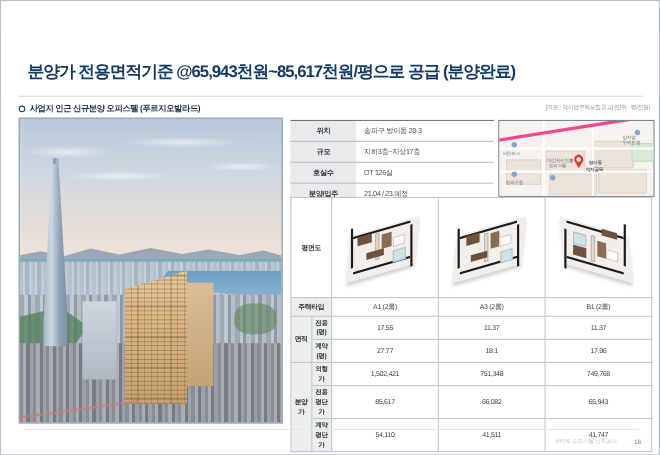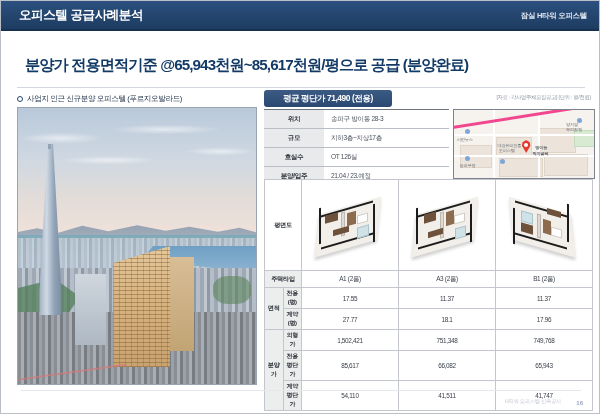--- a/index.html
+++ b/index.html
@@ -18,21 +18,21 @@
 
   
   .sub{position:absolute;left:0;top:30px;width:600px;height:56px;background:#fff;}
   .sub1{position:absolute;left:32px;top:5px;width:545px;color:#3e6ca6;font-size:9.7px;
         font-weight:bold;letter-spacing:-.55px;white-space:nowrap;}
   .sub2{position:absolute;left:24px;top:24px;width:560px;color:#123a66;font-size:15.2px;
         font-weight:bold;letter-spacing:-.9px;white-space:nowrap;}
   .rule{position:absolute;left:16px;top:86px;width:568px;height:1px;background:#d3d8e0;}
 
   
-  .lbl-left{position:absolute;left:16px;top:93px;font-size:7.6px;font-weight:normal;color:#1b2d45;
+  .lbl-left{position:absolute;left:16px;top:93px;font-size:7.6px;font-weight:bold;color:#1b2d45;
             letter-spacing:-.4px;}
   .bullet{display:inline-block;width:6px;height:6px;border:1.4px solid #24466f;border-radius:50%;
           margin-right:4px;vertical-align:-.5px;box-sizing:border-box;}
   .photo{position:absolute;left:16px;top:106px;width:238px;height:276px;overflow:hidden;
          border:1px solid #9aa3b0;background:#9fc0d8;}
   .sky{position:absolute;left:0;top:0;width:100%;height:46%;
        background:linear-gradient(180deg,#b9c9da 0%,#cfd8e2 40%,#e3dcd8 72%,#efe2da 100%);}
   .clouds{position:absolute;left:0;top:2%;width:100%;height:40%;opacity:.55;
      background:
        radial-gradient(ellipse 60px 8px at 18% 22%,#fff 0%,rgba(255,255,255,0) 70%),
@@ -134,24 +134,20 @@
   
   .fline{position:absolute;left:20px;bottom:22px;width:560px;height:1px;background:#e4e7ec;}
   .fnote{position:absolute;right:38px;bottom:8px;color:#c3c8d2;font-size:5.2px;letter-spacing:-.2px;}
   .pgno{position:absolute;right:16px;bottom:7px;color:#9aa6c0;font-size:6px;font-weight:bold;}
 </style>
 </head>
 <body>
 
 <div class="slide">
 
-  <div class="hdr">
-    <div class="hdr-title">오피스텔 공급사례분석</div>
-    <div class="hdr-right">잠실 H타워 오피스텔</div>
-  </div>
 
   <div class="sub">
     <div class="sub2">분양가 전용면적기준 @65,943천원~85,617천원/평으로 공급 (분양완료)</div>
   </div>
   <div class="rule"></div>
 
   <div class="lbl-left">
     <span class="bullet"></span><span>사업지 인근 신규분양 오피스텔 (푸르지오발라드)</span>
   </div>
 
@@ -166,23 +162,20 @@
     <div class="greenL"></div>
     <div class="greenR"></div>
     <div class="cityfore"></div>
     <div class="bldgw"></div>
     <div class="bldg2"></div>
     <div class="mainbldg"></div>
     <div class="tower"></div>
     <div class="roadline"></div>
   </div>
 
-  <div class="badge">
-    <span>평균 평단가 71,490 (전용)</span>
-  </div>
   <div class="srcnote">[자료 : 각사업주체모집공고] (단위 : 평/천원)</div>
 
   <table class="infotbl">
     <tbody>
         <tr>
       <td class="k">위치</td>
       <td class="v">송파구 방이동 28-3</td>
     </tr>
     <tr>
       <td class="k">규모</td>

